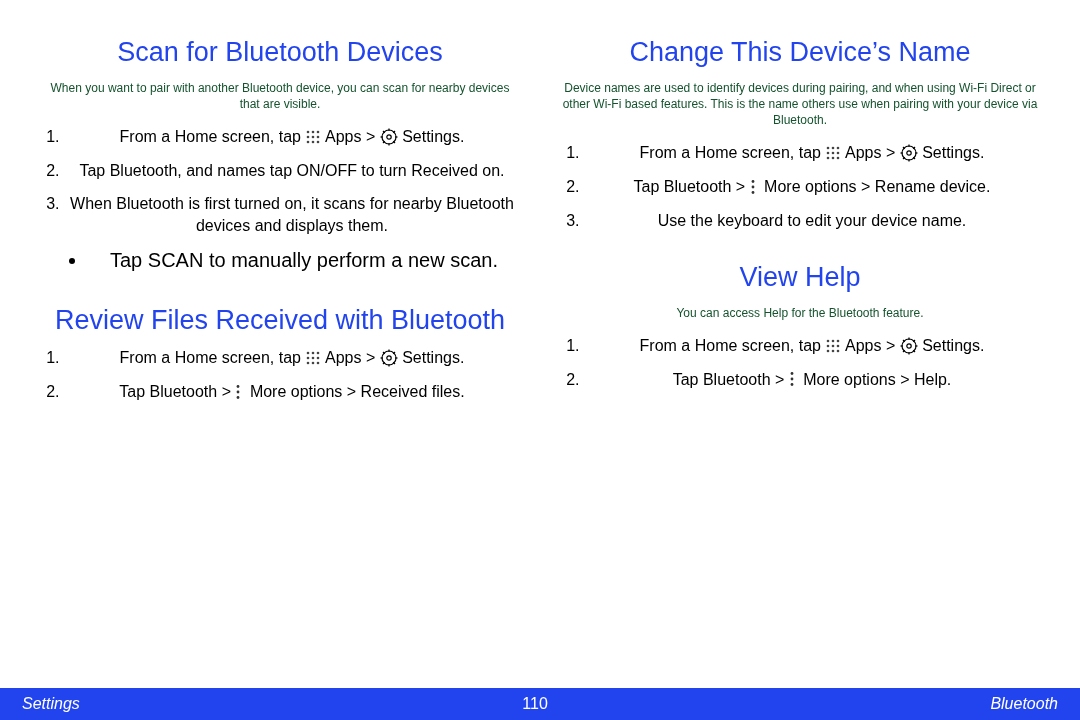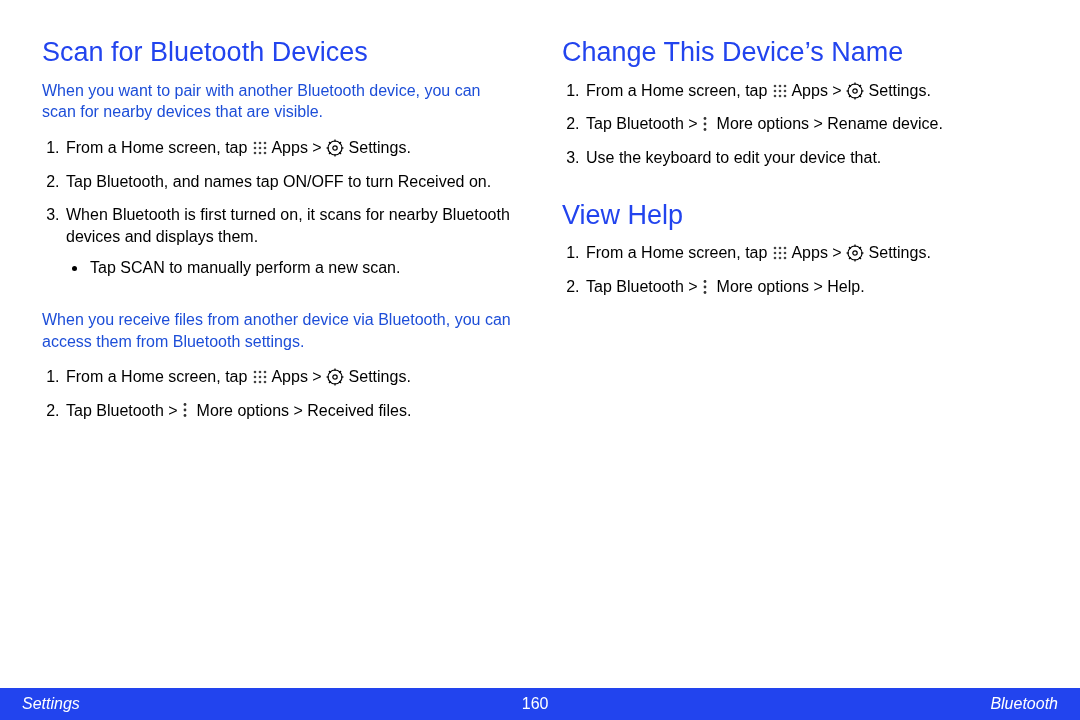--- a/index.html
+++ b/index.html
@@ -8,54 +8,55 @@
     height: 720px;
     font-family: Arial, Helvetica, sans-serif;
     position: relative;
     background: #fff;
   }
   .content {
     display: flex;
     padding: 36px 42px 0 42px;
     gap: 44px;
     height: 688px;
+    text-align: center;
   }
   .col {
     flex: 1;
   }
   h2 {
     color: #2244ee;
     font-size: 27px;
     font-weight: 400;
     margin-bottom: 10px;
     line-height: 1.25;
   }
   p.desc {
-    color: #1d4ed8;
-    font-size: 16px;
+    color: #14532d;
+    font-size: 12px;
     line-height: 1.35;
     margin-bottom: 14px;
   }
   ol {
     list-style: decimal;
     padding-left: 22px;
   }
   ol li {
     font-size: 16px;
     line-height: 1.35;
     margin-bottom: 12px;
     padding-left: 2px;
   }
   ul.sub {
     list-style: disc;
     padding-left: 22px;
     margin-top: 10px;
   }
   ul.sub li {
-    font-size: 16px;
+    font-size: 20px;
     line-height: 1.35;
   }
   .section { margin-bottom: 30px; }
   b { font-weight: 400; }
   .icon { display: inline-block; vertical-align: middle; position: relative; top:-1px; }
   .apps-icon svg, .gear-icon svg { display: block; }
   .more-icon {
     display: inline-block;
     vertical-align: middle;
     width: 10px;
@@ -125,21 +126,21 @@
           <ul class="sub">
             <li>
               <span>Tap </span><b>SCAN</b><span> to manually perform a new scan.</span>
             </li>
           </ul>
         </li>
       </ol>
     </div>
 
     <div class="section">
-      <p class="desc">When you receive files from another device via Bluetooth, you can access them from Bluetooth settings.</p>
+      <h2>Review Files Received with Bluetooth</h2>
       <ol>
         <li>
           <span>From a Home screen, tap </span><span class="icon apps-icon"><svg width="16" height="16" viewBox="0 0 16 16">
                 <g fill="#444">
                   <circle cx="3" cy="3" r="1.3"></circle>
                   <circle cx="8" cy="3" r="1.3"></circle>
                   <circle cx="13" cy="3" r="1.3"></circle>
                   <circle cx="3" cy="8" r="1.3"></circle>
                   <circle cx="8" cy="8" r="1.3"></circle>
                   <circle cx="13" cy="8" r="1.3"></circle>
@@ -173,20 +174,21 @@
         </li>
       </ol>
     </div>
 
   </div>
 
   <div class="col">
 
     <div class="section">
       <h2>Change This Device’s Name</h2>
+      <p class="desc">Device names are used to identify devices during pairing, and when using Wi-Fi Direct or other Wi-Fi based features. This is the name others use when pairing with your device via Bluetooth.</p>
       <ol>
         <li>
           <span>From a Home screen, tap </span><span class="icon apps-icon"><svg width="16" height="16" viewBox="0 0 16 16">
                 <g fill="#444">
                   <circle cx="3" cy="3" r="1.3"></circle>
                   <circle cx="8" cy="3" r="1.3"></circle>
                   <circle cx="13" cy="3" r="1.3"></circle>
                   <circle cx="3" cy="8" r="1.3"></circle>
                   <circle cx="8" cy="8" r="1.3"></circle>
                   <circle cx="13" cy="8" r="1.3"></circle>
@@ -211,26 +213,27 @@
         </li>
         <li>
           <span>Tap </span><b>Bluetooth &gt; </b><span class="more-icon"><svg width="6" height="16" viewBox="0 0 6 16">
                 <g fill="#333">
                   <circle cx="3" cy="2.5" r="1.4"></circle>
                   <circle cx="3" cy="8" r="1.4"></circle>
                   <circle cx="3" cy="13.5" r="1.4"></circle>
                 </g>
               </svg></span> <b>More options &gt; Rename device</b><span>.</span>
         </li>
-        <li>Use the keyboard to edit your device that.</li>
+        <li>Use the keyboard to edit your device name.</li>
       </ol>
     </div>
 
     <div class="section">
       <h2>View Help</h2>
+      <p class="desc">You can access Help for the Bluetooth feature.</p>
       <ol>
         <li>
           <span>From a Home screen, tap </span><span class="icon apps-icon"><svg width="16" height="16" viewBox="0 0 16 16">
                 <g fill="#444">
                   <circle cx="3" cy="3" r="1.3"></circle>
                   <circle cx="8" cy="3" r="1.3"></circle>
                   <circle cx="13" cy="3" r="1.3"></circle>
                   <circle cx="3" cy="8" r="1.3"></circle>
                   <circle cx="8" cy="8" r="1.3"></circle>
                   <circle cx="13" cy="8" r="1.3"></circle>
@@ -263,15 +266,15 @@
               </svg></span> <b>More options &gt; Help</b><span>.</span>
         </li>
       </ol>
     </div>
 
   </div>
 </div>
 
 <div class="footer">
   <span class="left">Settings</span>
-  <span class="center">160</span>
+  <span class="center">110</span>
   <span class="right">Bluetooth</span>
 </div>
 
 </body></html>

